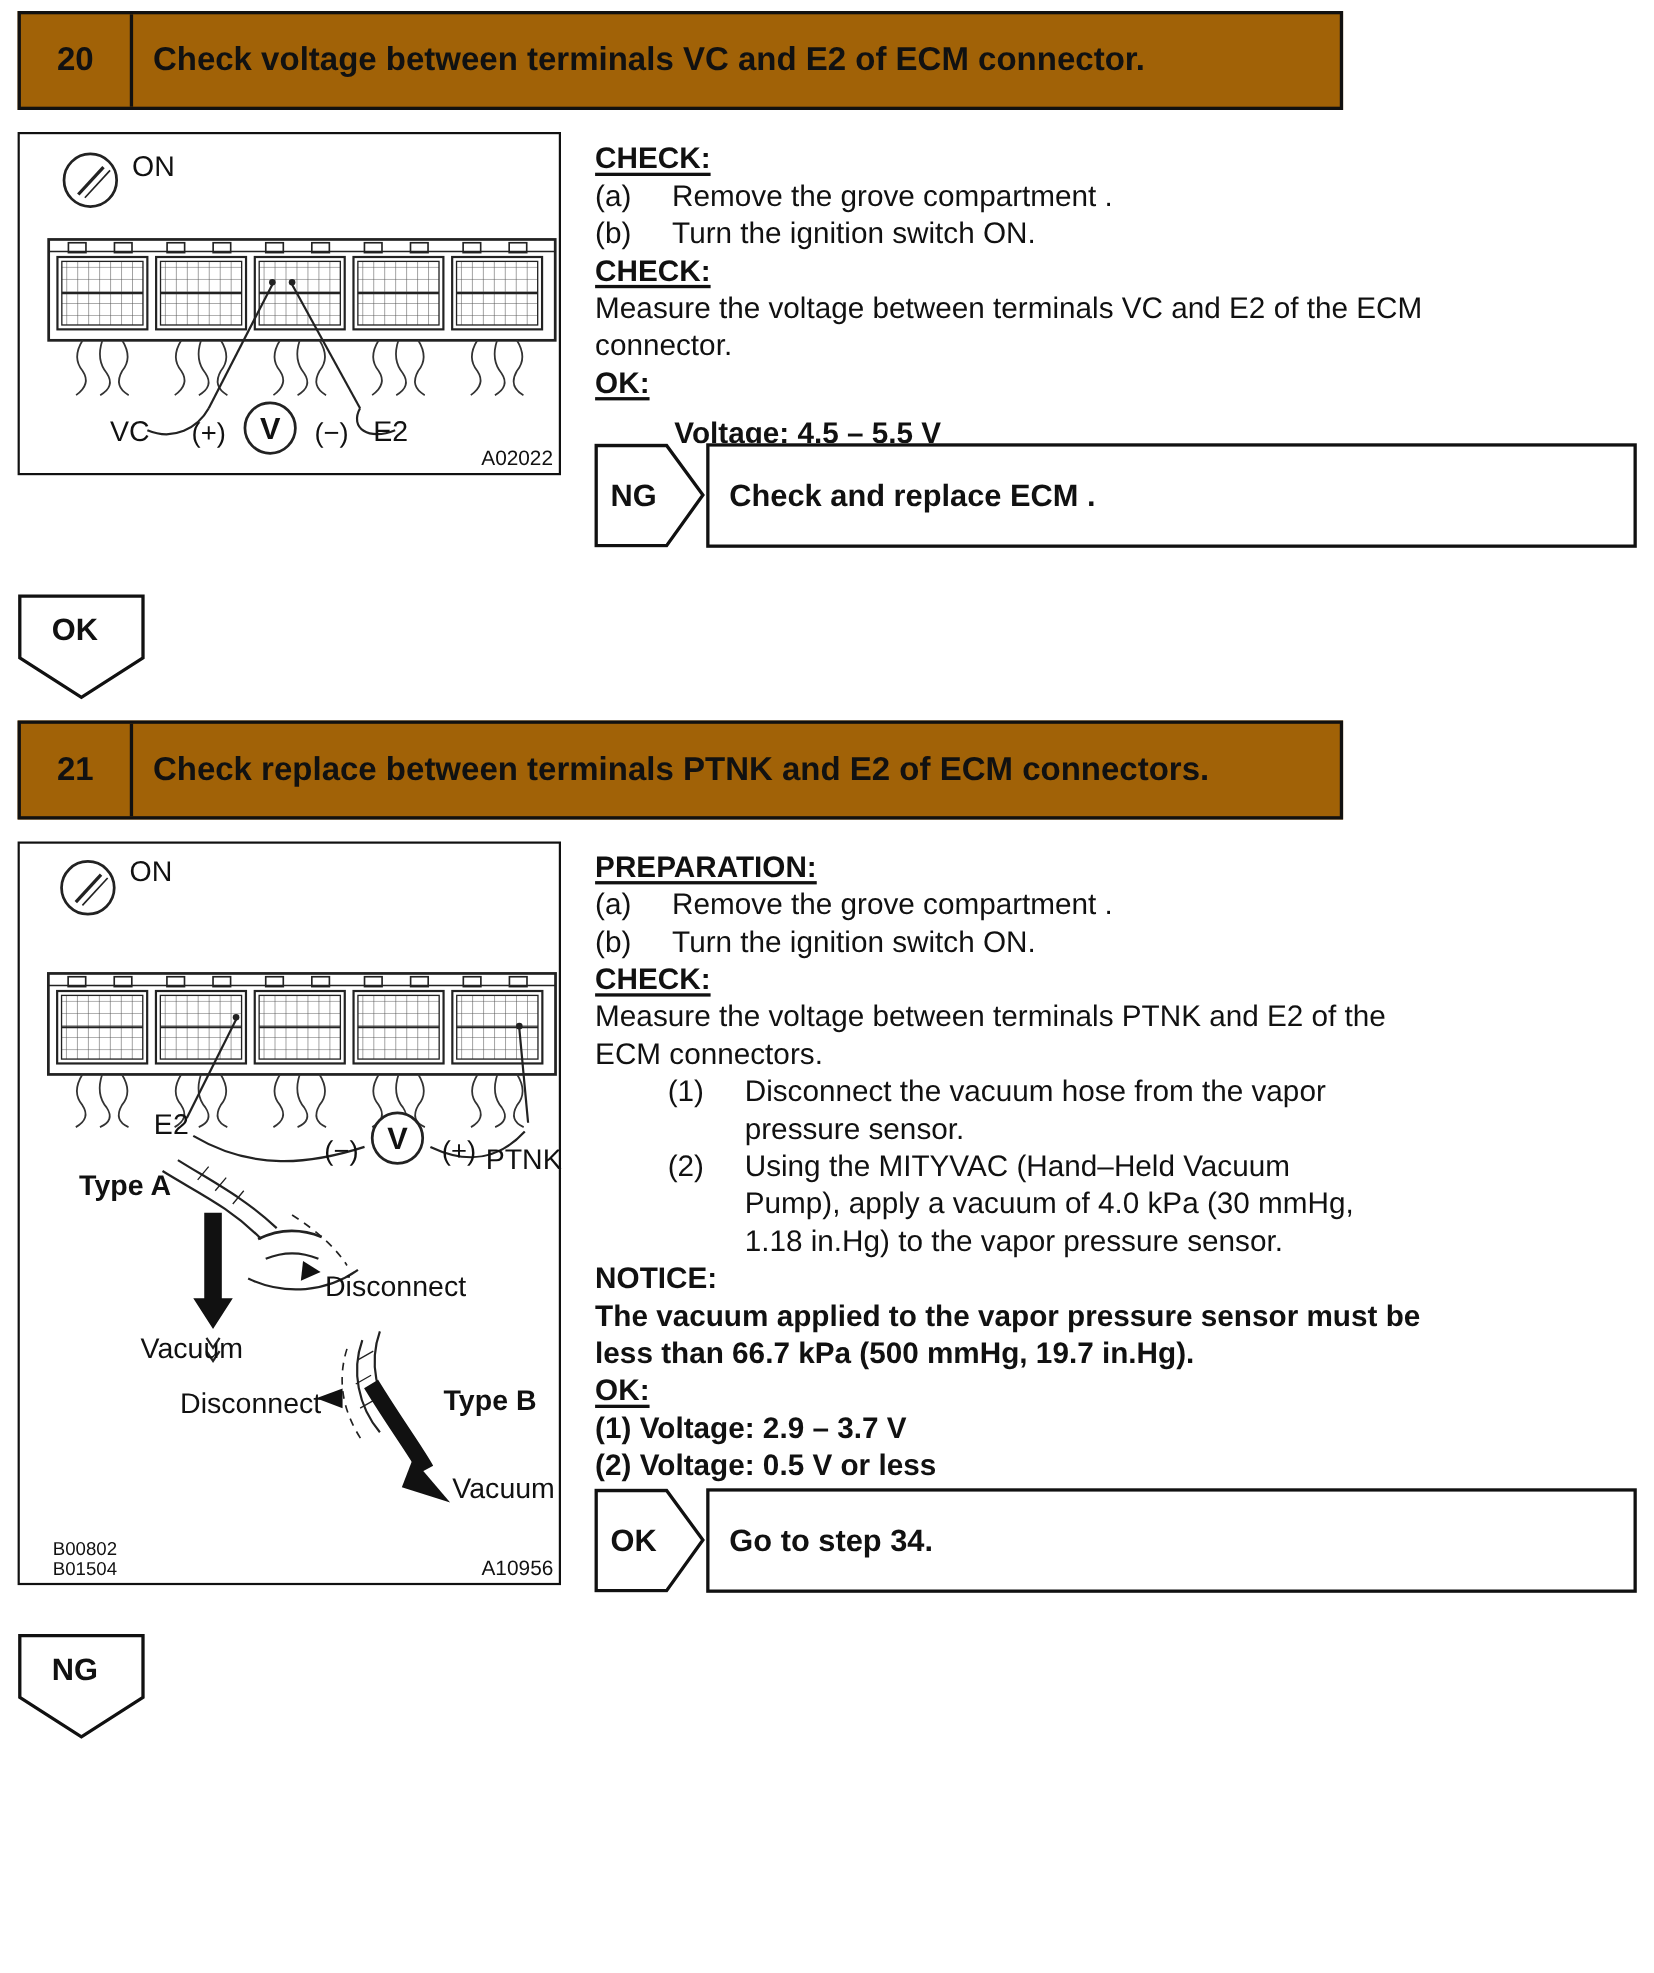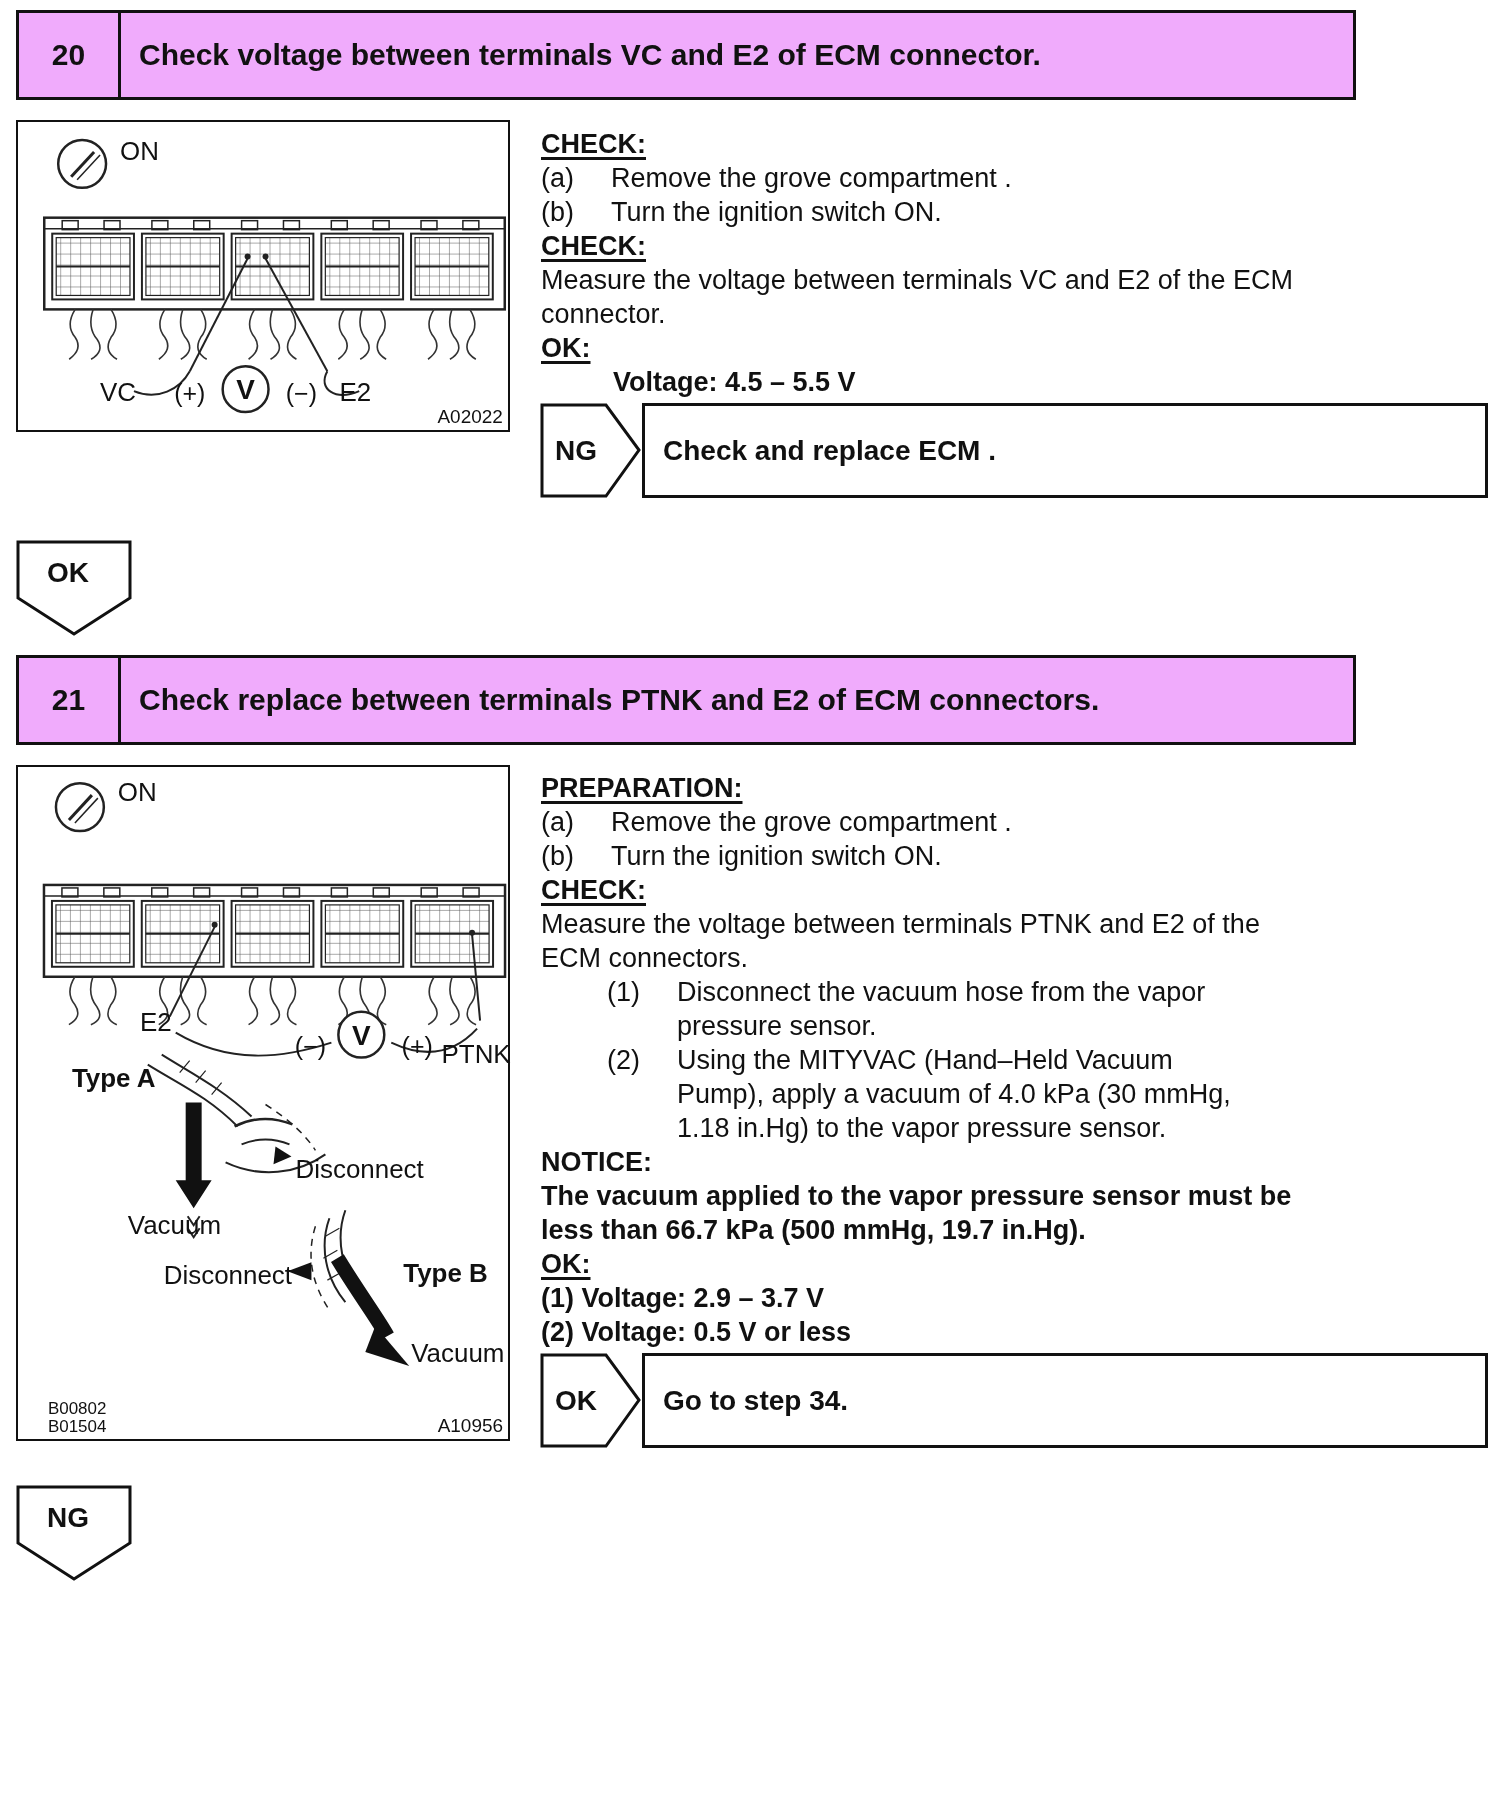--- a/index.html
+++ b/index.html
@@ -1,35 +1,35 @@
 <!DOCTYPE html>
 <html><head>
 <meta charset="utf-8">
 <style>
   * { margin:0; padding:0; box-sizing:border-box; }
   html,body { background:#ffffff; }
   body { font-family:"Liberation Sans", sans-serif; color:#111; }
   .page { position:relative; width:1504px; height:1794px; background:#fff; overflow:hidden; }
 
-  .step-header { position:absolute; left:16px; width:1340px; height:90px; border:3px solid #111; display:flex; background:#f0abfc; }
+  .step-header { position:absolute; left:16px; width:1205px; height:90px; border:3px solid #111; display:flex; background:#a16207; }
   .step-num { width:102px; border-right:3px solid #111; display:flex; align-items:center; justify-content:center; font-weight:700; font-size:30px; }
   .step-title { flex:1; display:flex; align-items:center; padding-left:18px; font-weight:700; font-size:30px; }
 
   .figure { position:absolute; left:16px; border:2.5px solid #111; background:#fff;padding-left:12px; }
 
   .rcol { position:absolute; left:541px; width:948px; font-size:27px; line-height:34px; }
   .hdg { font-weight:700; text-decoration:underline; text-underline-offset:4px; text-decoration-thickness:2.5px; }
   .hdg-plain { font-weight:700; }
   .item { display:flex; }
   .item .mk { width:70px; flex:none; }
   .para { max-width:772px; }
   .sub { display:flex; margin-left:66px; }
   .sub .mk { width:70px; flex:none; }
   .sub .tx { max-width:560px; }
-  .spec { font-weight:700; margin-left:72px; }
+  .spec { font-weight:700; margin-left:72px;margin-top:12px; }
   .spec2 { font-weight:700; }
   .notice-text { font-weight:700; max-width:790px; }
 
   .result-row { position:absolute; left:540px; width:948px; height:95px; display:flex; align-items:stretch; }
   .action-box { flex:1; border:3px solid #111; display:flex; align-items:center; padding-left:18px; font-size:28px; font-weight:700; background:#fff; }
 
   .down-ptr { position:absolute; left:16px; }
 
   .ft { fill:#111; text-anchor:middle; font-family:"Liberation Sans", sans-serif; }
   .fts { text-anchor:start; }

